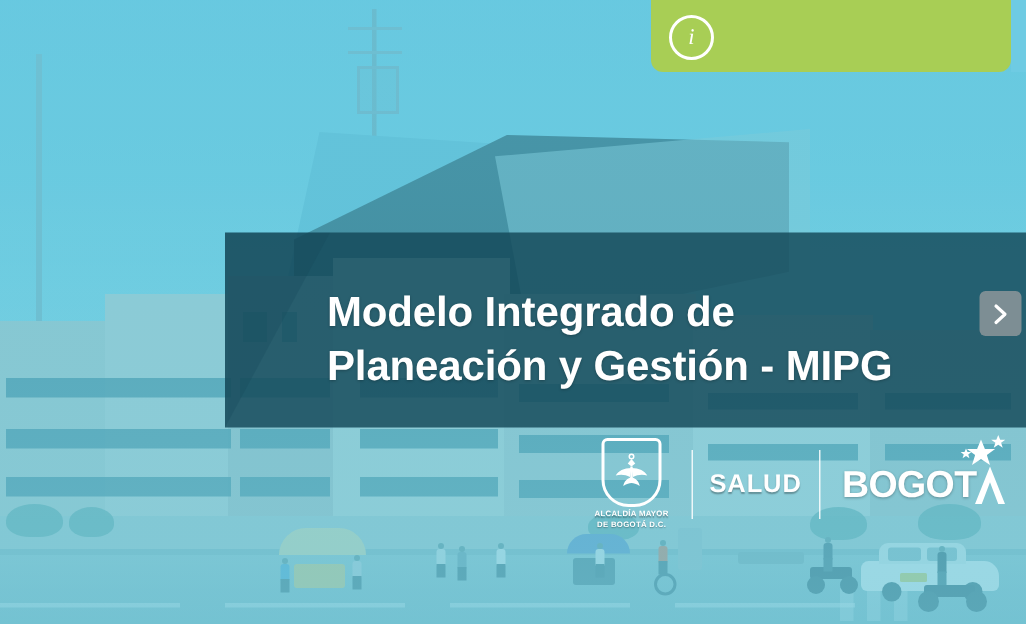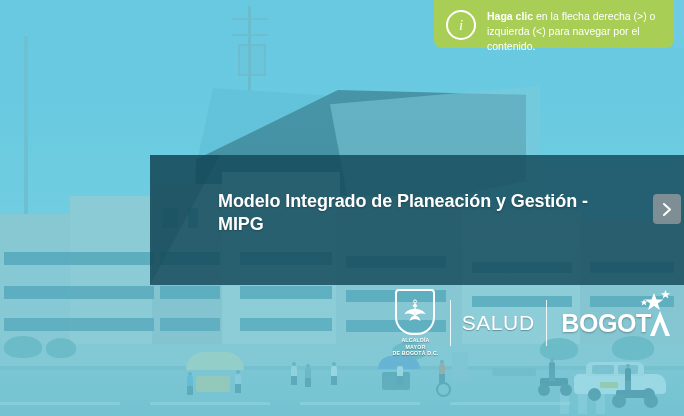--- a/index.html
+++ b/index.html
@@ -228,21 +228,21 @@
     left: 150px; top: 155px;
     width: 70px; height: 130px;
     background: rgba(20, 72, 88, .28);
     clip-path: polygon(0 0, 100% 0, 0 100%);
   }
   .title-text {
     position: absolute;
     left: 218px; top: 190px;
     width: 420px;
     color: #ffffff;
-    font-size: 18px;
+    font-size: 28px;
     font-weight: bold;
     line-height: 1.28;
     letter-spacing: -0.1px;
     text-shadow: 0 1px 2px rgba(0,0,0,.25);
   }
 
   
   .next-arrow {
     position: absolute;
     right: 3px; top: 194px;
@@ -339,22 +339,22 @@
     align-items: center;
     color: #ffffff;
     text-shadow: 0 1px 1px rgba(0,0,0,.3);
   }
   .salud-top {
     font-size: 9px;
     font-weight: bold;
     letter-spacing: .4px;
   }
   .salud-big {
-    font-size: 21px;
-    font-weight: normal;
+    font-size: 17px;
+    font-weight: bold;
     letter-spacing: .6px;
     line-height: 1.05;
   }
   .logo-bogota {
     position: relative;
     margin-left: 4px;
     color: #ffffff;
   }
   .bogota-word {
     font-size: 25px;
@@ -528,23 +528,20 @@
 
   <div class="next-arrow">
     <svg width="11" height="15" viewBox="0 0 11 15">
       <polyline points="2,2 8,7.5 2,13" fill="none" stroke="#ffffff" stroke-width="2.1" stroke-linecap="round" stroke-linejoin="round"></polyline>
     </svg>
   </div>
 
   <div class="edge-strip"></div>
   <div class="info-banner">
     <div class="info-icon">i</div>
-    <div class="info-text">
-      <b>Haga clic</b><span> en la flecha derecha (&gt;) o izquierda (&lt;) para navegar por el contenido.</span>
-    </div>
   </div>
 
   <div class="logos">
 
     <div class="logo-shield">
       <div class="shield">
         <svg width="24" height="28" viewBox="0 0 24 28">
 
           <path d="M12 5 L14.5 8 L12 10 L9.5 8 Z" fill="#ffffff"></path>
           <path d="M12 10 L12 20" stroke="#ffffff" stroke-width="1.6"></path>

